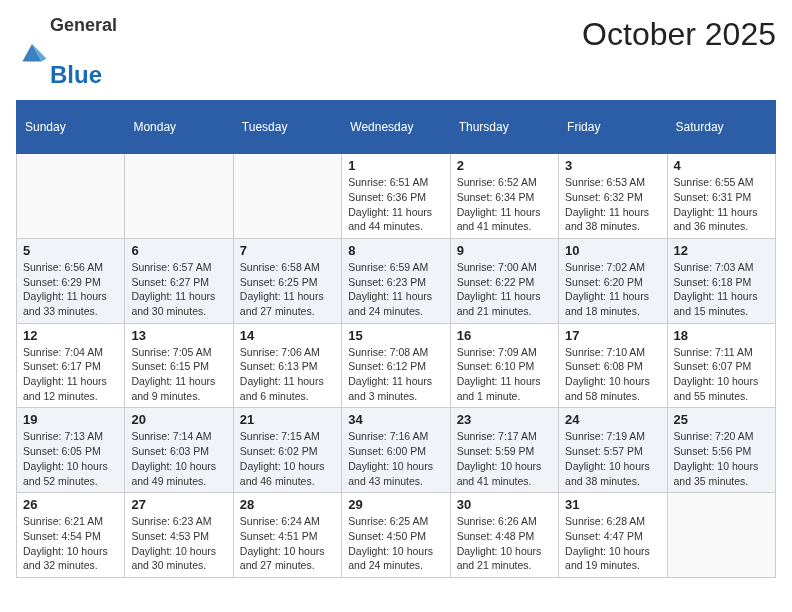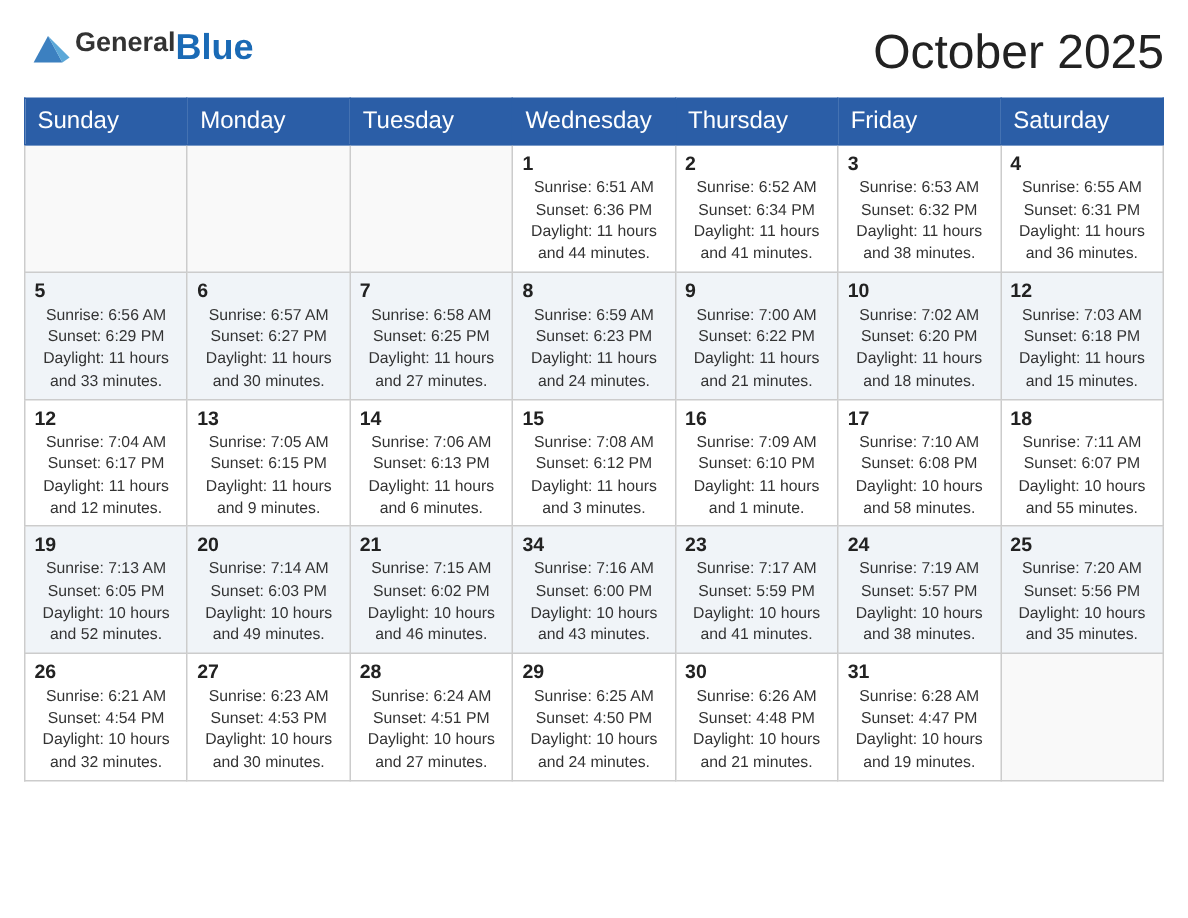--- a/index.html
+++ b/index.html
@@ -15,22 +15,23 @@
       justify-content: space-between;
       align-items: flex-start;
       margin-bottom: 12px;
     }
     .logo {
       display: flex;
       align-items: center;
     }
     .logo-text {
       display: flex;
-      flex-direction: row;
+      flex-direction: column;
       line-height: 1.1;
+      gap: 26px;
     }
     .logo-general {
       font-size: 18px;
       font-weight: bold;
       color: #333;
     }
     .logo-blue {
       font-size: 24px;
       font-weight: bold;
       color: #1a6ab5;
@@ -54,23 +55,23 @@
     }
     .calendar {
       width: 100%;
       border-collapse: collapse;
       font-size: 11px;
     }
     .calendar th {
       background: #2b5ea7;
       color: #fff;
       text-align: left;
-      padding: 6px 8px;
+      padding: 19px 8px;
       font-weight: normal;
-      font-size: 16px;
+      font-size: 12px;
       border: 1px solid #2b5ea7;
     }
     .calendar td {
       border: 1px solid #ccc;
       vertical-align: top;
       padding: 4px 6px;
       width: 108px;
       min-height: 80px;
       background: #fff;
     }
@@ -81,21 +82,20 @@
       font-size: 13px;
       font-weight: bold;
       color: #222;
       display: block;
       margin-bottom: 2px;
     }
     .day-info {
       color: #333;
       line-height: 1.4;
       font-size: 10.5px;
-      text-align: center;
     }
     .row-shade {
       background: #f0f4f8;
     }
     .calendar td.row-shade {
       background: #f0f4f8;
     }
   </style>
 </head>
 <body>

